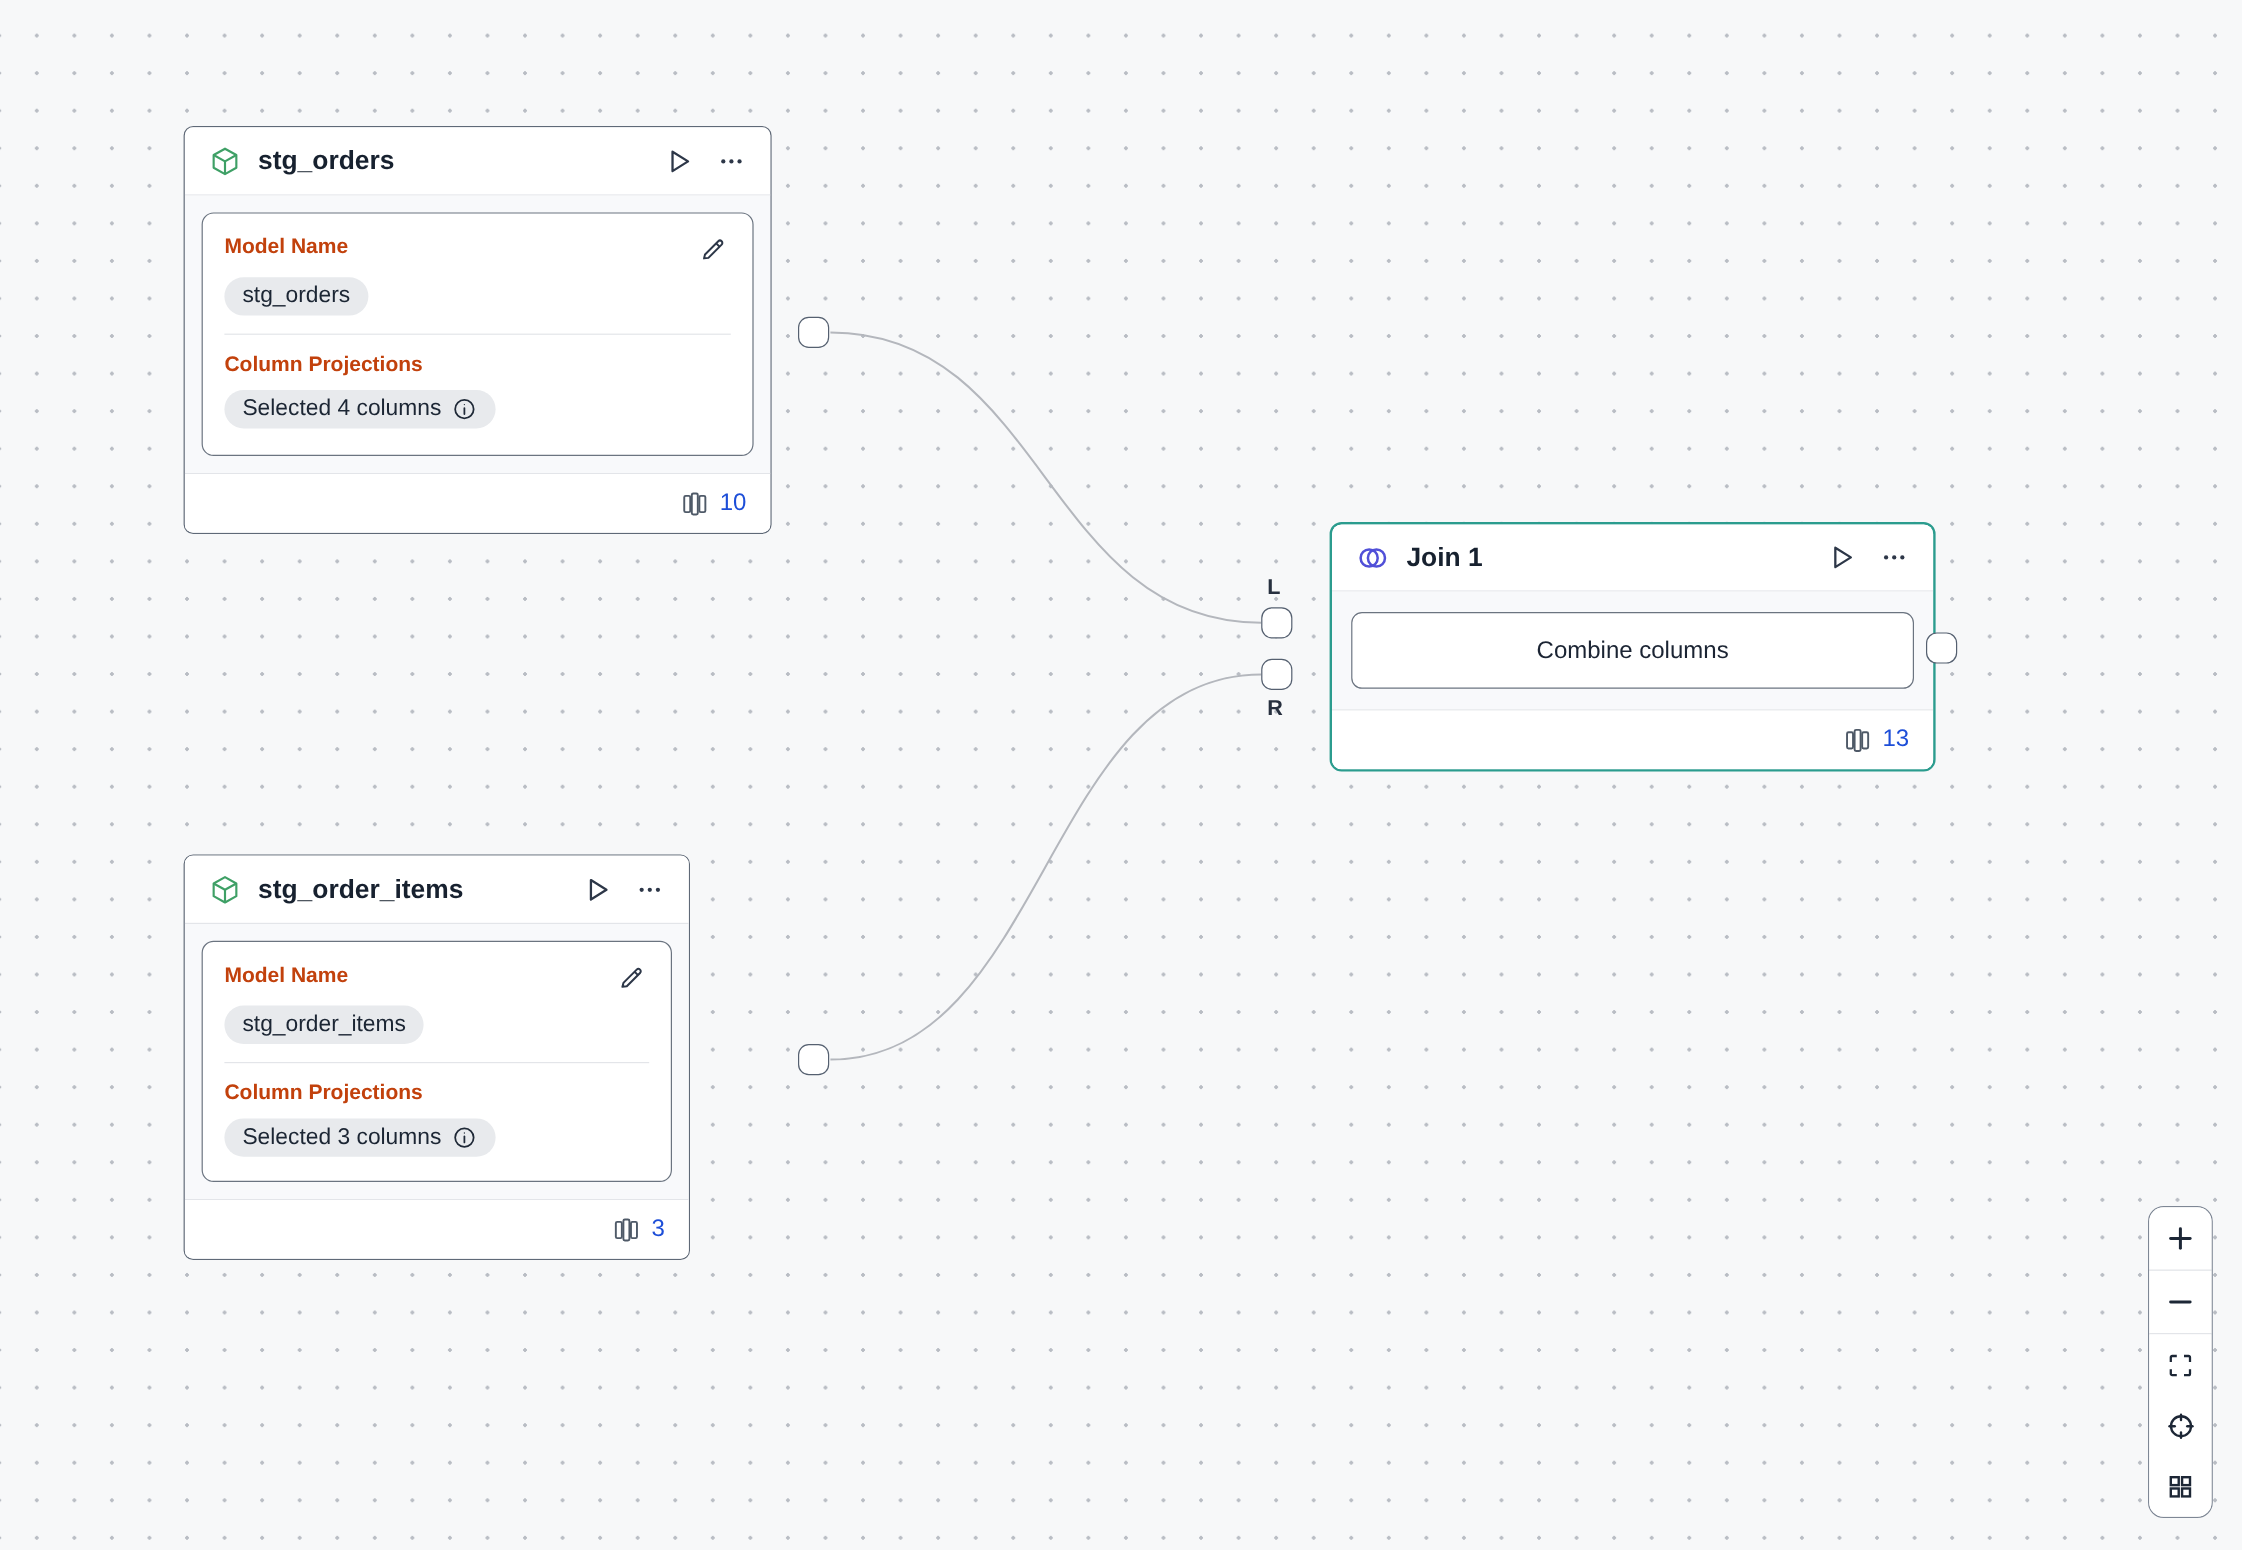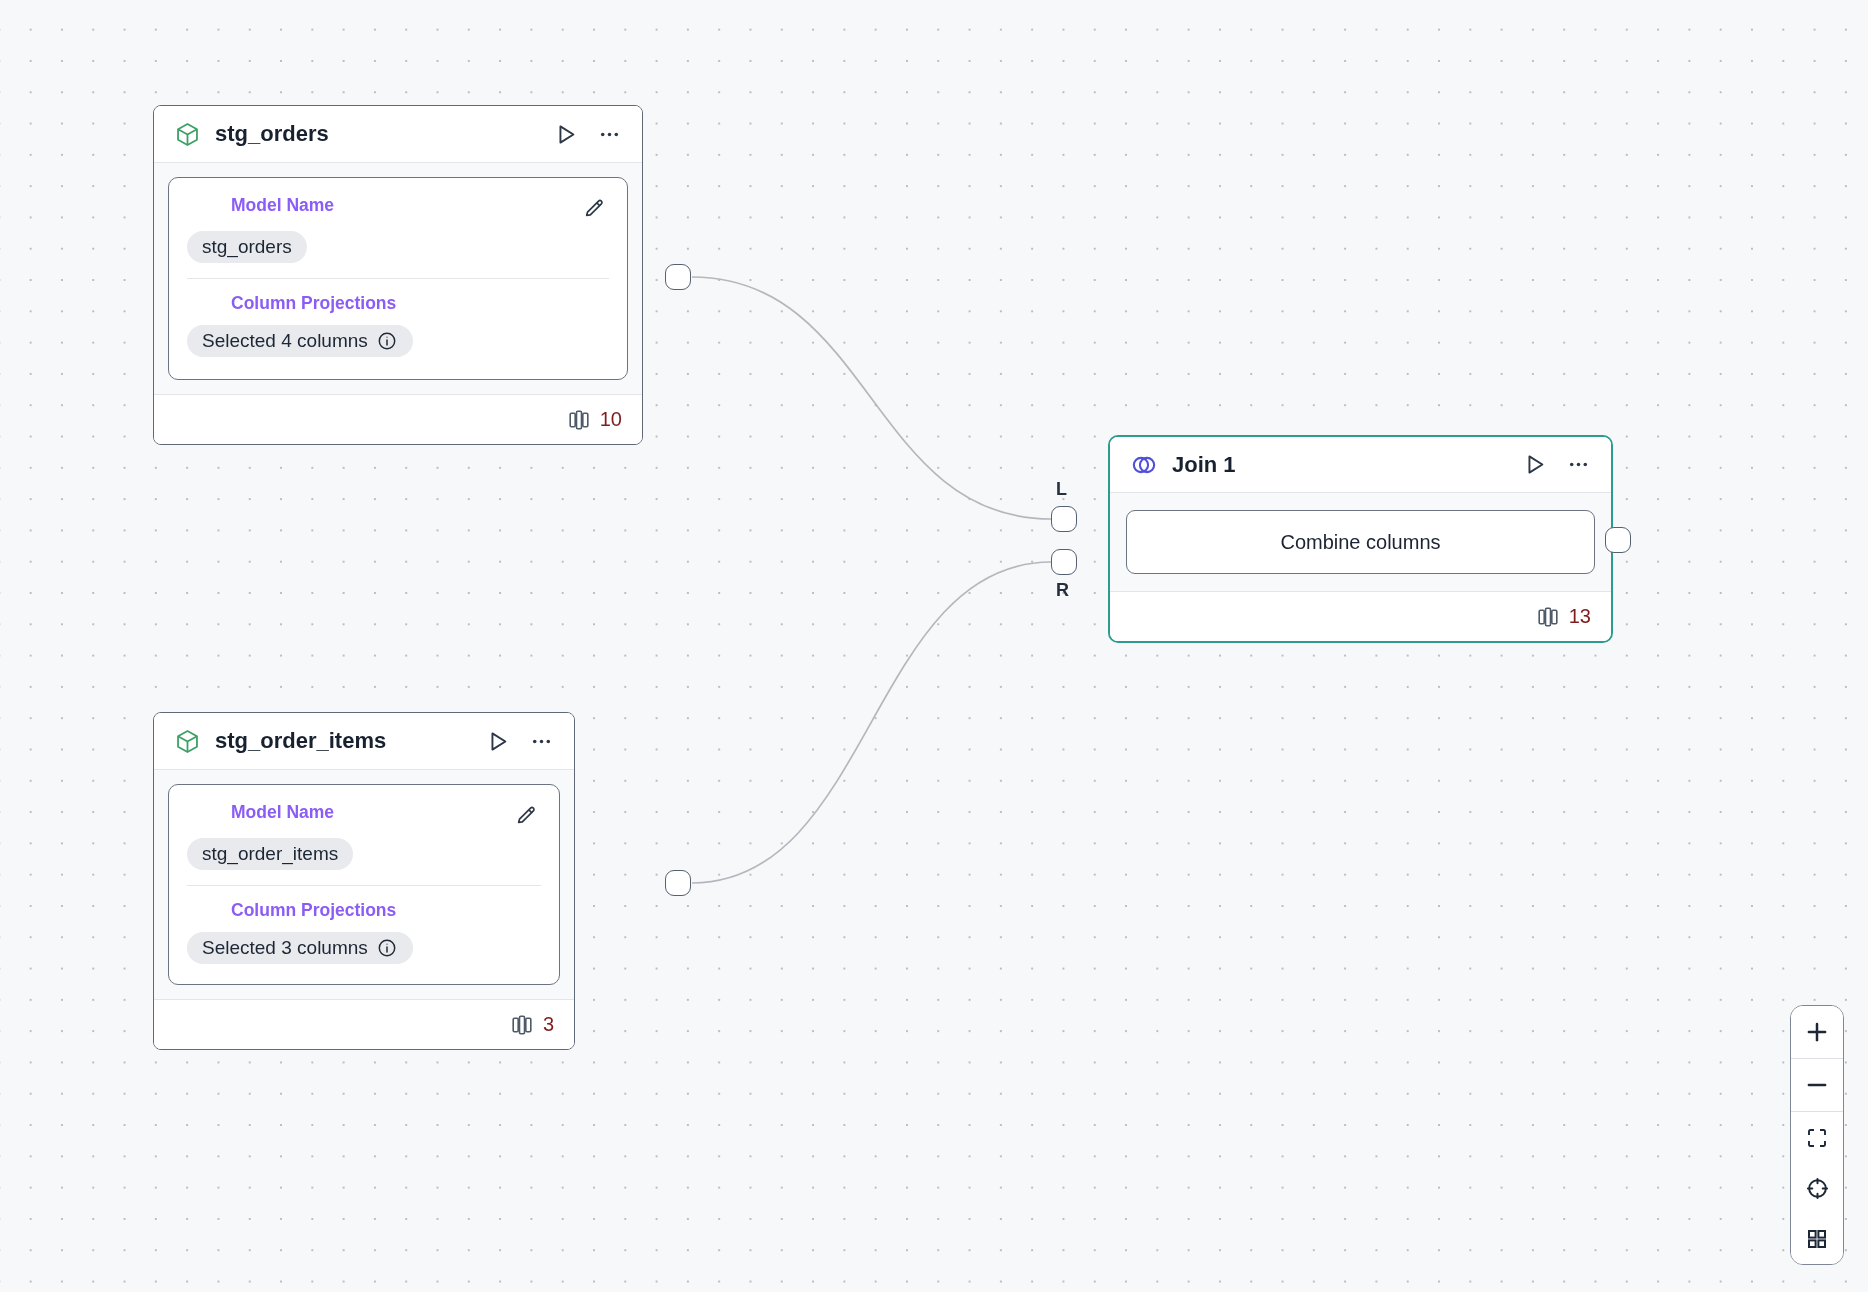--- a/index.html
+++ b/index.html
@@ -32,30 +32,30 @@
     border-bottom:1px solid #e3e5e9;
     display:flex; align-items:center; padding:0 18px 0 20px; gap:14px;
   }
   .node-title { font-size:22px; font-weight:600; color:#17212f; flex:1 1 auto; white-space:nowrap; }
   .icon-btn { background:none; border:none; cursor:pointer; display:flex; align-items:center; justify-content:center; padding:2px; }
   .node-body { flex:1 1 auto; background:#f8f9fb; position:relative; }
   .node-footer {
     height:50px; flex:0 0 50px; background:#fff; border-top:1px solid #e3e5e9;
     display:flex; align-items:center; justify-content:flex-end; gap:9px; padding:0 20px;
   }
-  .col-count { font-size:20px; color:#7f1d1d; }
+  .col-count { font-size:20px; color:#1d4ed8; }
 
   
   .card {
     position:absolute; left:14px; right:14px; top:14px; bottom:14px;
     background:#fff; border:1px solid #6b7480; border-radius:10px;
     padding:15px 18px;
   }
   .card-row { display:flex; align-items:flex-start; justify-content:space-between; }
-  .field-label { font-size:17.5px; font-weight:700; color:#8b5cf6; line-height:1.4;margin-left:44px; }
+  .field-label { font-size:17.5px; font-weight:700; color:#c2410c; line-height:1.4; }
   .pill {
     display:inline-flex; align-items:center; gap:8px;
     background:#e8eaed; border-radius:999px;
     padding:5px 15px; font-size:19px; color:#1c2634; margin-top:9px;
     white-space:nowrap;
   }
   .card hr { border:none; border-top:1px solid #e3e5e9; margin:15px 0 12px; }
 
   
   .combine-btn {

